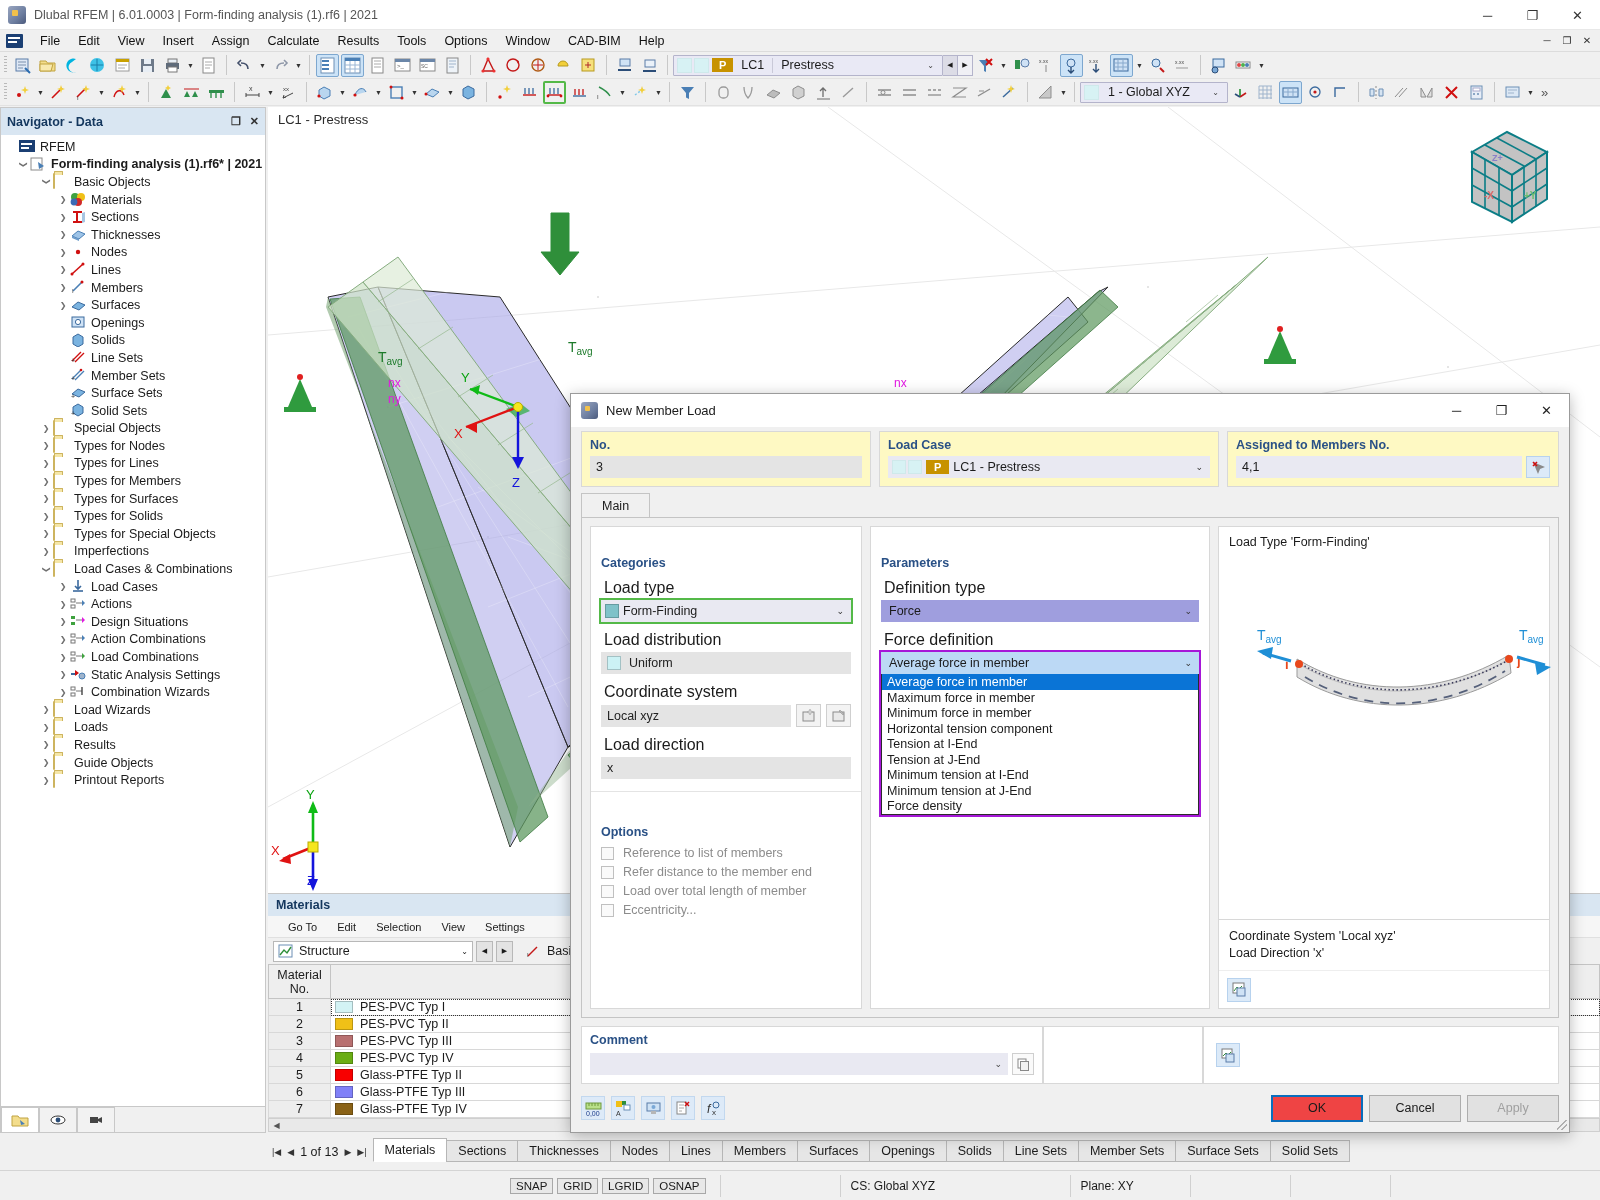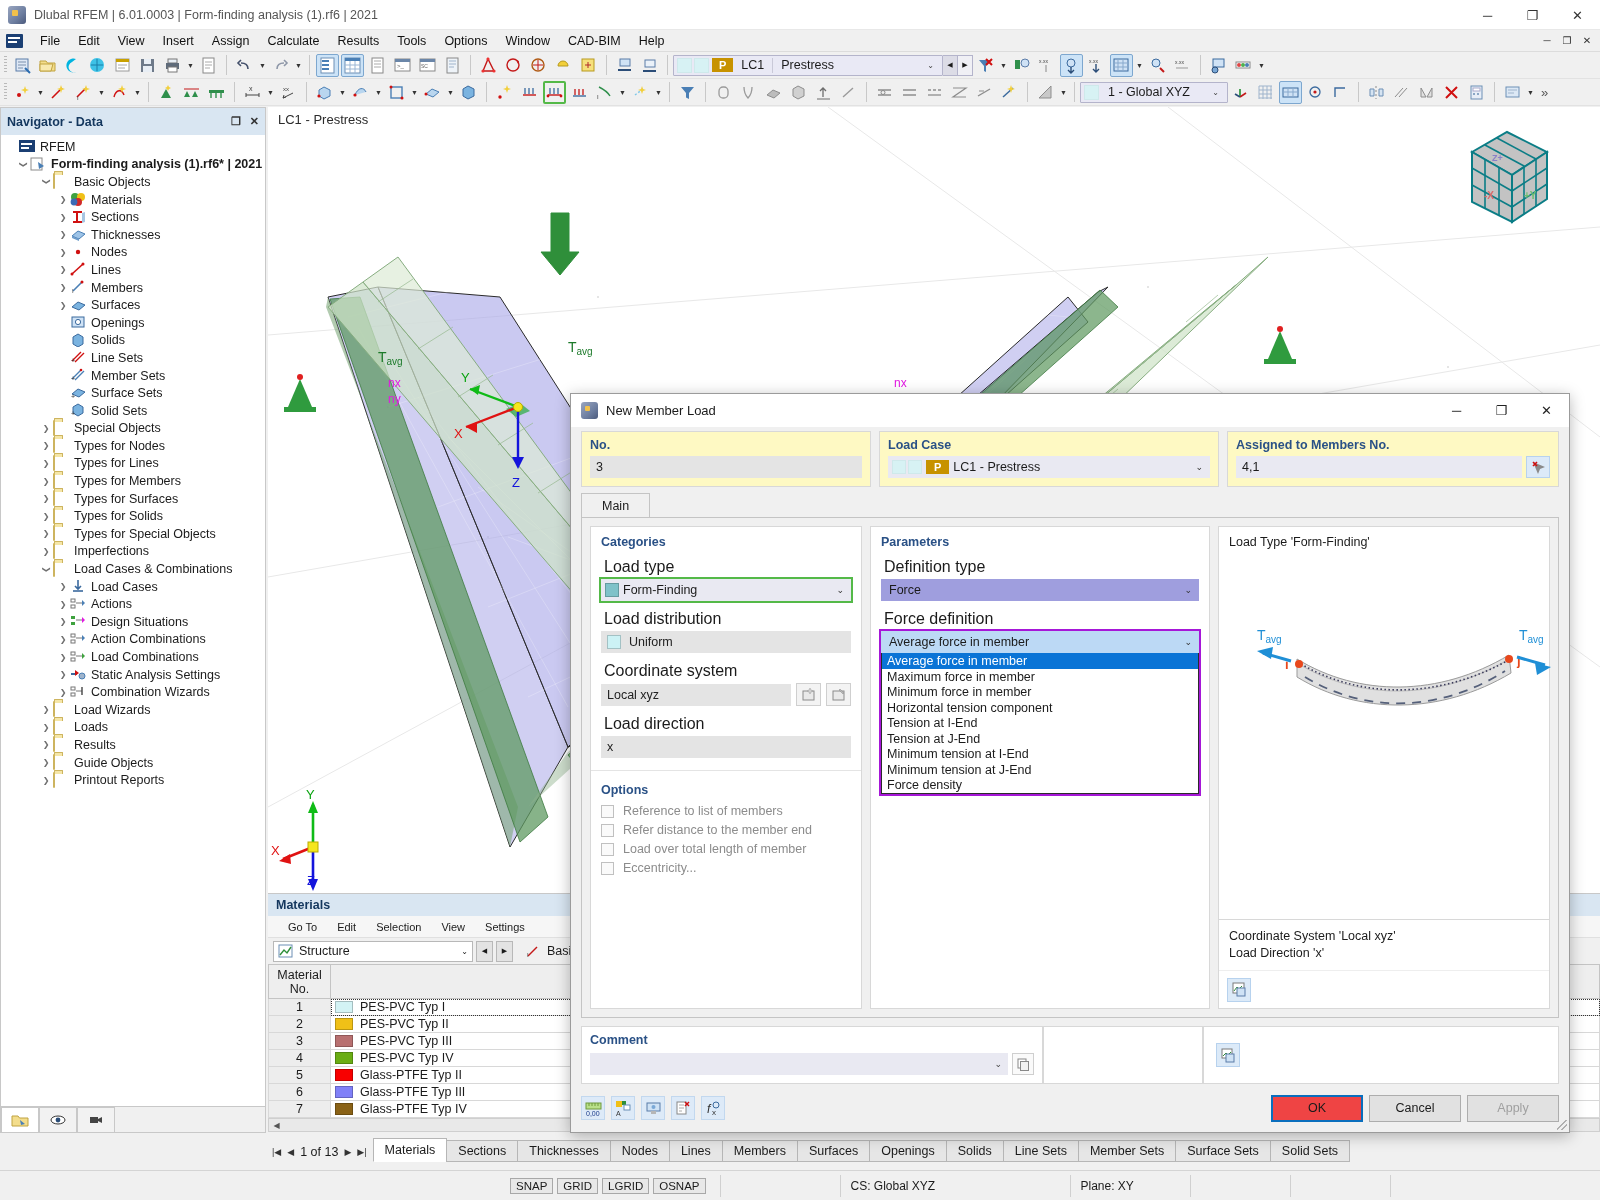--- a/index.html
+++ b/index.html
@@ -200,21 +200,21 @@
           border-bottom: none; display: flex; align-items: center; font-size: 12.5px; }
   .dtab.active { background: #f0f0f0; border-color: #c4c4c4; }
 
   .dlg-body { margin: 0 10px; background: #f0f0f0; border: 1px solid #c4c4c4;
               flex: 1; display: flex; padding: 8px; gap: 8px; min-height: 0; }
   .col { background: #fff; border: 1px solid #d8d8d8; display: flex; flex-direction: column; }
   .col-left { width: 272px; }
   .col-mid  { width: 340px; }
   .col-right{ flex: 1; }
   .sect { padding: 8px 10px; }
-  .sect-title { color: #2a5186; font-weight: bold; font-size: 12.5px; margin-bottom: 7px; }
+  .sect-title { color: #2a5186; font-weight: bold; font-size: 12.5px; margin-bottom: 7px; margin-top: 21px; }
   .flabel { font-size: 16px; margin: 9px 0 3px 3px; }
   .flabel:first-of-type { margin-top: 0; }
   .hlgreen { outline: 2px solid #54b948; }
   .hlpurple { outline: 2px solid #a617d8; }
   .sw-small { width: 14px; height: 14px; border: 1px solid rgba(0,0,0,.2); flex:none; }
 
   .chk { display: flex; align-items: center; margin: 5px 0; font-size: 12.5px; color: #8c8c8c; }
   .chk .box { width: 13px; height: 13px; border: 1px solid #c0c0c0; background: #fafafa;
               margin-right: 9px; flex:none; }
 

